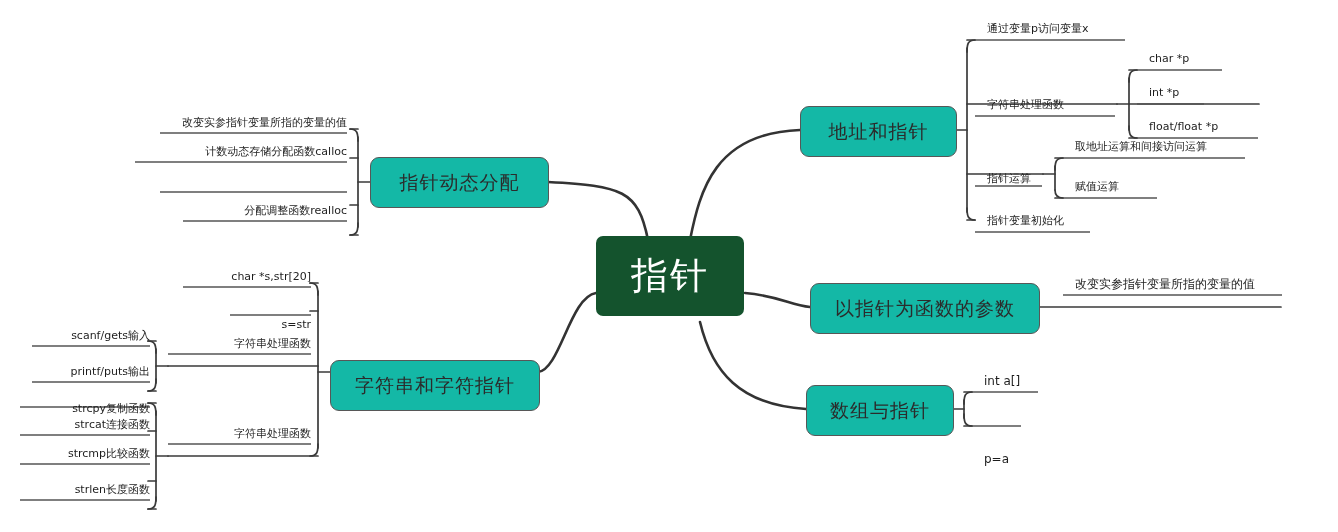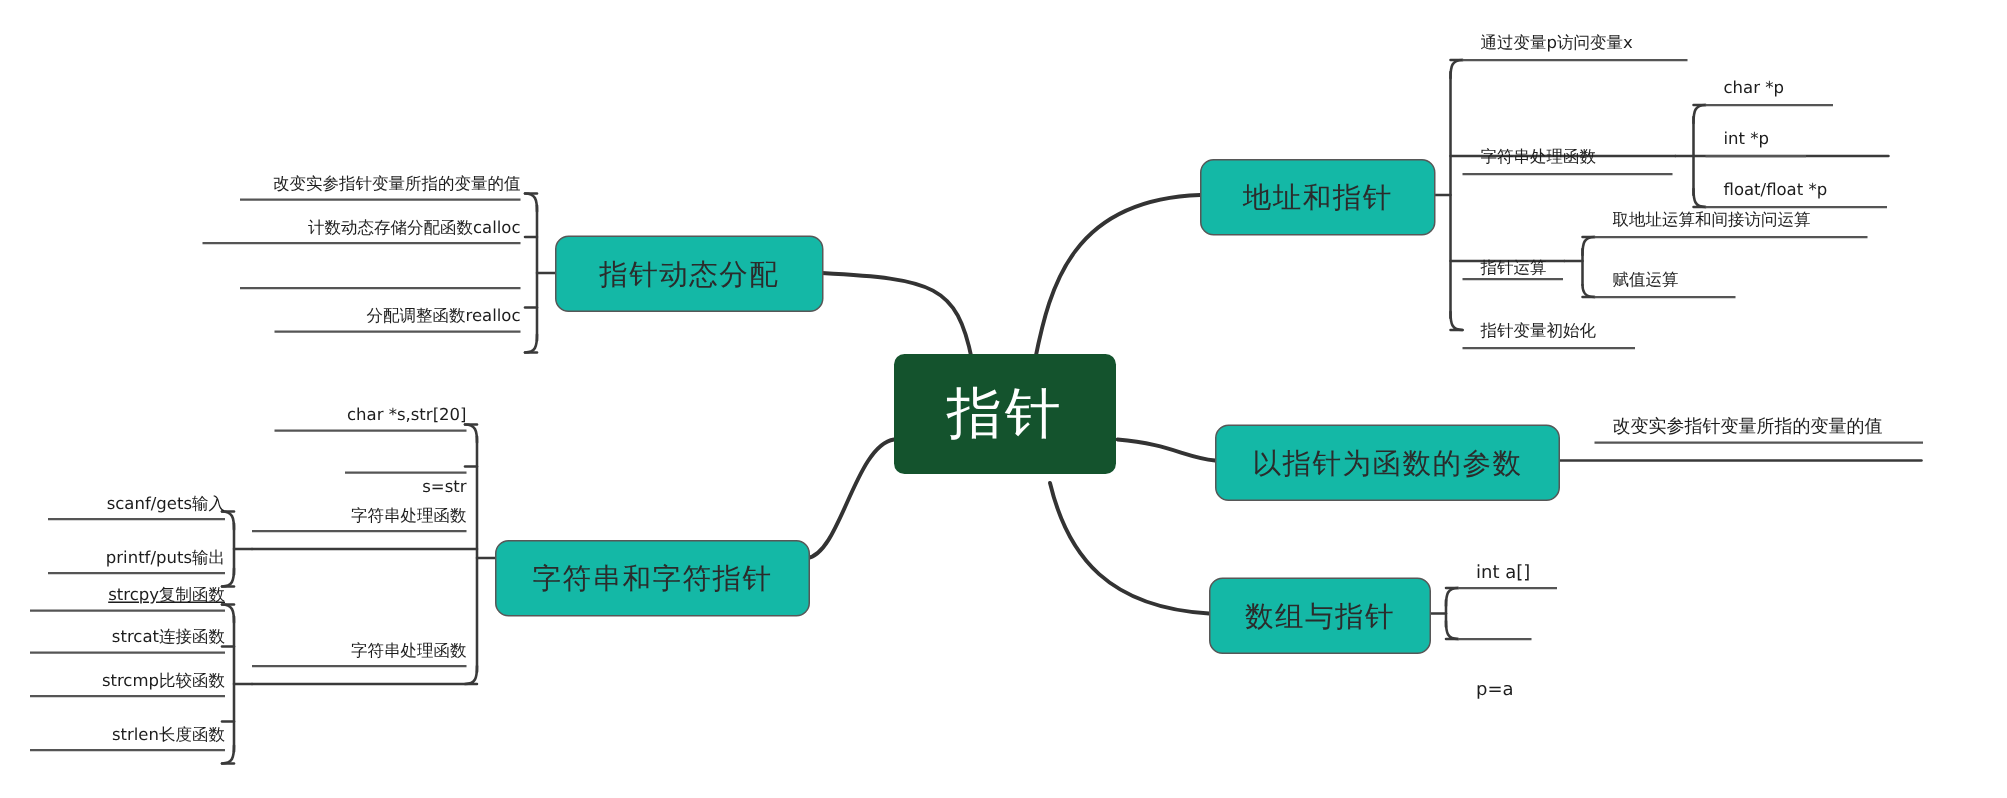--- a/index.html
+++ b/index.html
@@ -228,18 +228,18 @@
   <div class="leaf r" style="left:93px;top:202px;width:250px;">分配调整函数realloc</div>
 
   <div class="leaf r" style="left:107px;top:268px;width:200px;">char *s,str[20]</div>
   <div class="leaf r" style="left:107px;top:284px;width:200px;margin-top:32px;">s=str</div>
 
   <div class="leaf r" style="left:164px;top:335px;width:143px;">字符串处理函数</div>
   <div class="leaf r" style="left:20px;top:327px;width:126px;">scanf/gets输入</div>
   <div class="leaf r" style="left:20px;top:363px;width:126px;">printf/puts输出</div>
 
   <div class="leaf r" style="left:164px;top:425px;width:143px;">字符串处理函数</div>
-  <div class="leaf r" style="left:8px;top:388px;width:138px;text-decoration:underline;">strcpy复制函数</div>
+  <div class="leaf r" style="left:8px;top:400px;width:138px;">strcpy复制函数</div>
   <div class="leaf r" style="left:8px;top:416px;width:138px;">strcat连接函数</div>
   <div class="leaf r" style="left:8px;top:445px;width:138px;">strcmp比较函数</div>
   <div class="leaf r" style="left:8px;top:481px;width:138px;">strlen长度函数</div>
 
 </div>
 
 </body></html>

